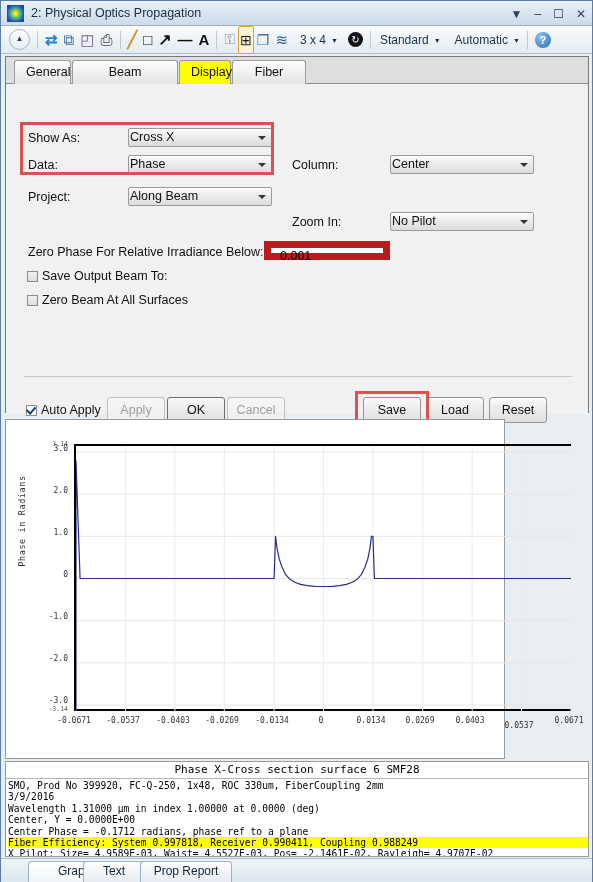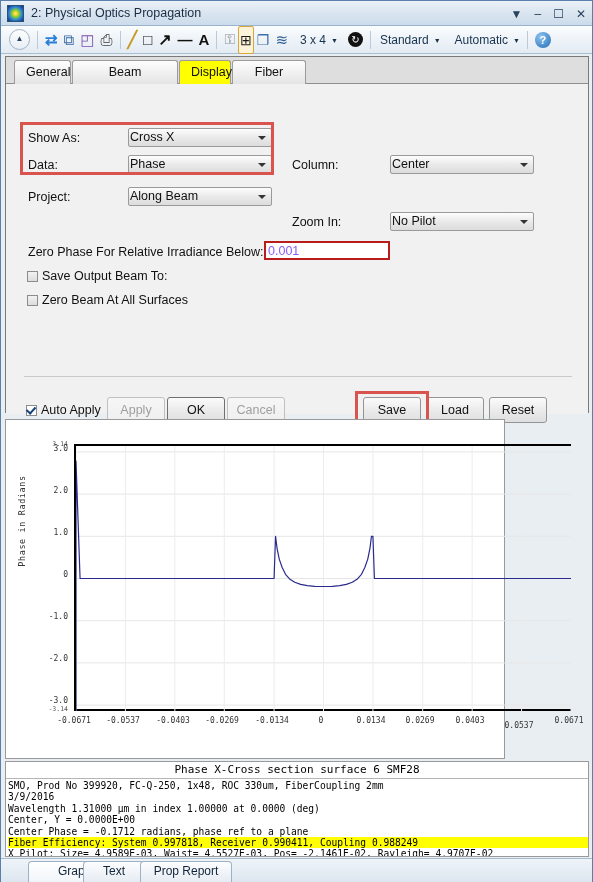--- a/index.html
+++ b/index.html
@@ -76,22 +76,22 @@
     border:1px solid #9a9a9a;border-radius:2px;
     box-sizing:border-box;font-size:12.5px;color:#111;
     padding-left:1px;line-height:17px;
   }
   .combo .arrow{
     position:absolute;right:5px;top:7px;width:0;height:0;
     border-left:4px solid transparent;border-right:4px solid transparent;
     border-top:4px solid #333;
   }
   .txtfield{
-    position:absolute;height:19px;background:#fff;border:2px solid #b91c1c;
-    box-sizing:border-box;font-size:12.5px;padding-left:2px;line-height:17px;color:#8b5cf6;
+    position:absolute;height:19px;background:#fff;border:7px solid #b91c1c;
+    box-sizing:border-box;font-size:12.5px;padding-left:9px;line-height:17px;color:#000000;
   }
   .chk{position:absolute;width:11px;height:11px;border:1px solid #8c8c8c;
        background:linear-gradient(#f2f2f2,#dcdcdc);box-sizing:border-box;}
   .chk.on{background:#fff;}
   .chk.on::after{
     content:"";position:absolute;left:1px;top:-1px;width:4px;height:7px;
     border:solid #16427c;border-width:0 2px 2px 0;transform:rotate(42deg);
   }
   .btn{
     position:absolute;height:26px;

